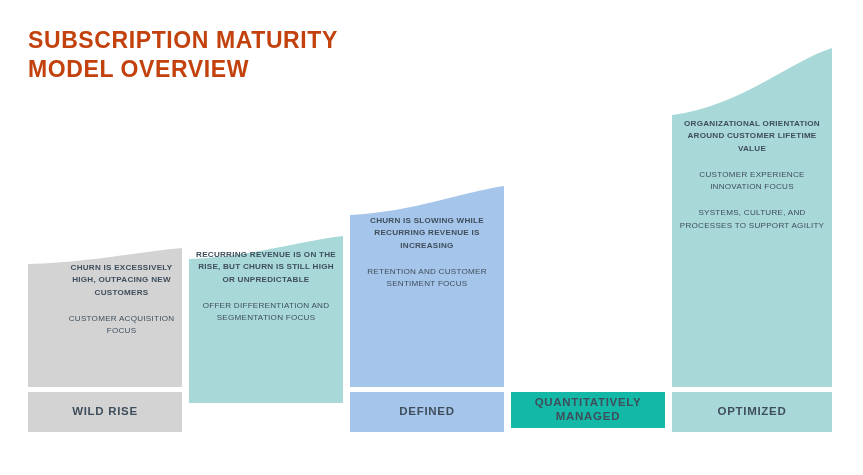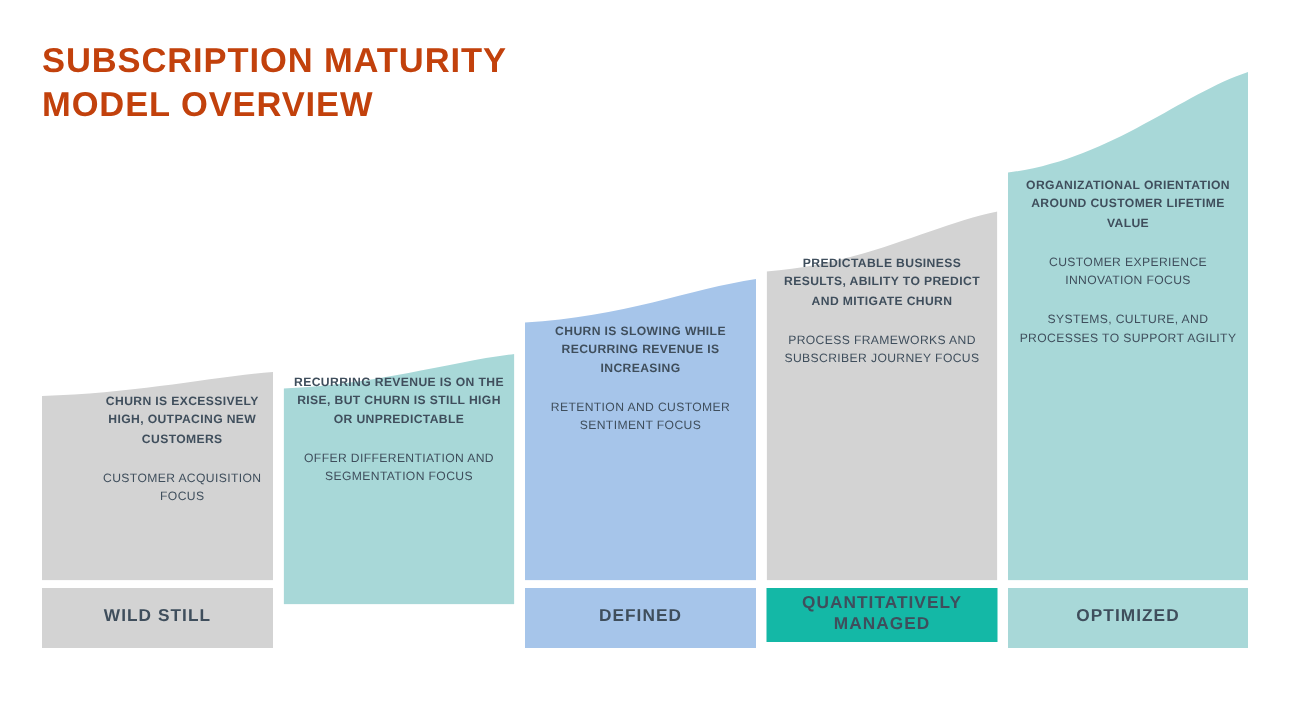--- a/index.html
+++ b/index.html
@@ -122,21 +122,21 @@
           <svg width="154" height="387" viewBox="0 0 154 387">
             <path d="M0,264 C64.67999999999999,262.08 110.88,251.52 154,248 L154,387 L0,387 Z" fill="#d3d3d3"></path>
           </svg>
         </div>
         <div class="col-text" style="top: 262px; padding-left: 40px;">
           <div class="para bold">CHURN IS EXCESSIVELY HIGH, OUTPACING NEW CUSTOMERS</div>
           <div class="para">CUSTOMER ACQUISITION FOCUS</div>
         </div>
       </div>
       <div class="label-band" style="left: 28px; top: 392px; width: 154px; height: 40px; background: rgb(211, 211, 211);">
-        <span>WILD STILL</span>
+        <span>WILD RISE</span>
       </div>
       <div class="col" style="left: 189px; top: 16px; width: 154px; height: 387px;">
         <div class="col-body" style="height: 387px;">
           <svg width="154" height="387" viewBox="0 0 154 387">
             <path d="M0,243 C64.67999999999999,240.24 110.88,225.06 154,220 L154,387 L0,387 Z" fill="#a8d8d8"></path>
           </svg>
         </div>
         <div class="col-text" style="top: 233px;">
           <div class="para bold">RECURRING REVENUE IS ON THE RISE, BUT CHURN IS STILL HIGH OR UNPREDICTABLE</div>
           <div class="para">OFFER DIFFERENTIATION AND SEGMENTATION FOCUS</div>
@@ -149,31 +149,20 @@
           </svg>
         </div>
         <div class="col-text" style="top: 215px;">
           <div class="para bold">CHURN IS SLOWING WHILE RECURRING REVENUE IS INCREASING</div>
           <div class="para">RETENTION AND CUSTOMER SENTIMENT FOCUS</div>
         </div>
       </div>
       <div class="label-band" style="left: 350px; top: 392px; width: 154px; height: 40px; background: rgb(166, 197, 234);">
         <span>DEFINED</span>
       </div>
-      <div class="col" style="left: 511px; top: 0px; width: 154px; height: 387px;">
-        <div class="col-body" style="height: 387px;">
-          <svg width="154" height="387" viewBox="0 0 154 387">
-            <path d="M0,181 C64.67999999999999,176.2 110.88,149.8 154,141 L154,387 L0,387 Z" fill="#d3d3d3"></path>
-          </svg>
-        </div>
-        <div class="col-text" style="top: 170px;">
-          <div class="para bold">PREDICTABLE BUSINESS RESULTS, ABILITY TO PREDICT AND MITIGATE CHURN</div>
-          <div class="para">PROCESS FRAMEWORKS AND SUBSCRIBER JOURNEY FOCUS</div>
-        </div>
-      </div>
       <div class="label-band" style="left: 511px; top: 392px; width: 154px; height: 36px; background: #14b8a6;">
         <span>QUANTITATIVELY MANAGED</span>
       </div>
       <div class="col" style="left: 672px; top: 0px; width: 160px; height: 387px;">
         <div class="col-body" style="height: 387px;">
           <svg width="160" height="387" viewBox="0 0 160 387">
             <path d="M0,115 C67.2,106.96000000000001 115.19999999999999,62.74 160,48 L160,387 L0,387 Z" fill="#a8d8d8"></path>
           </svg>
         </div>
         <div class="col-text" style="top: 118px;">

